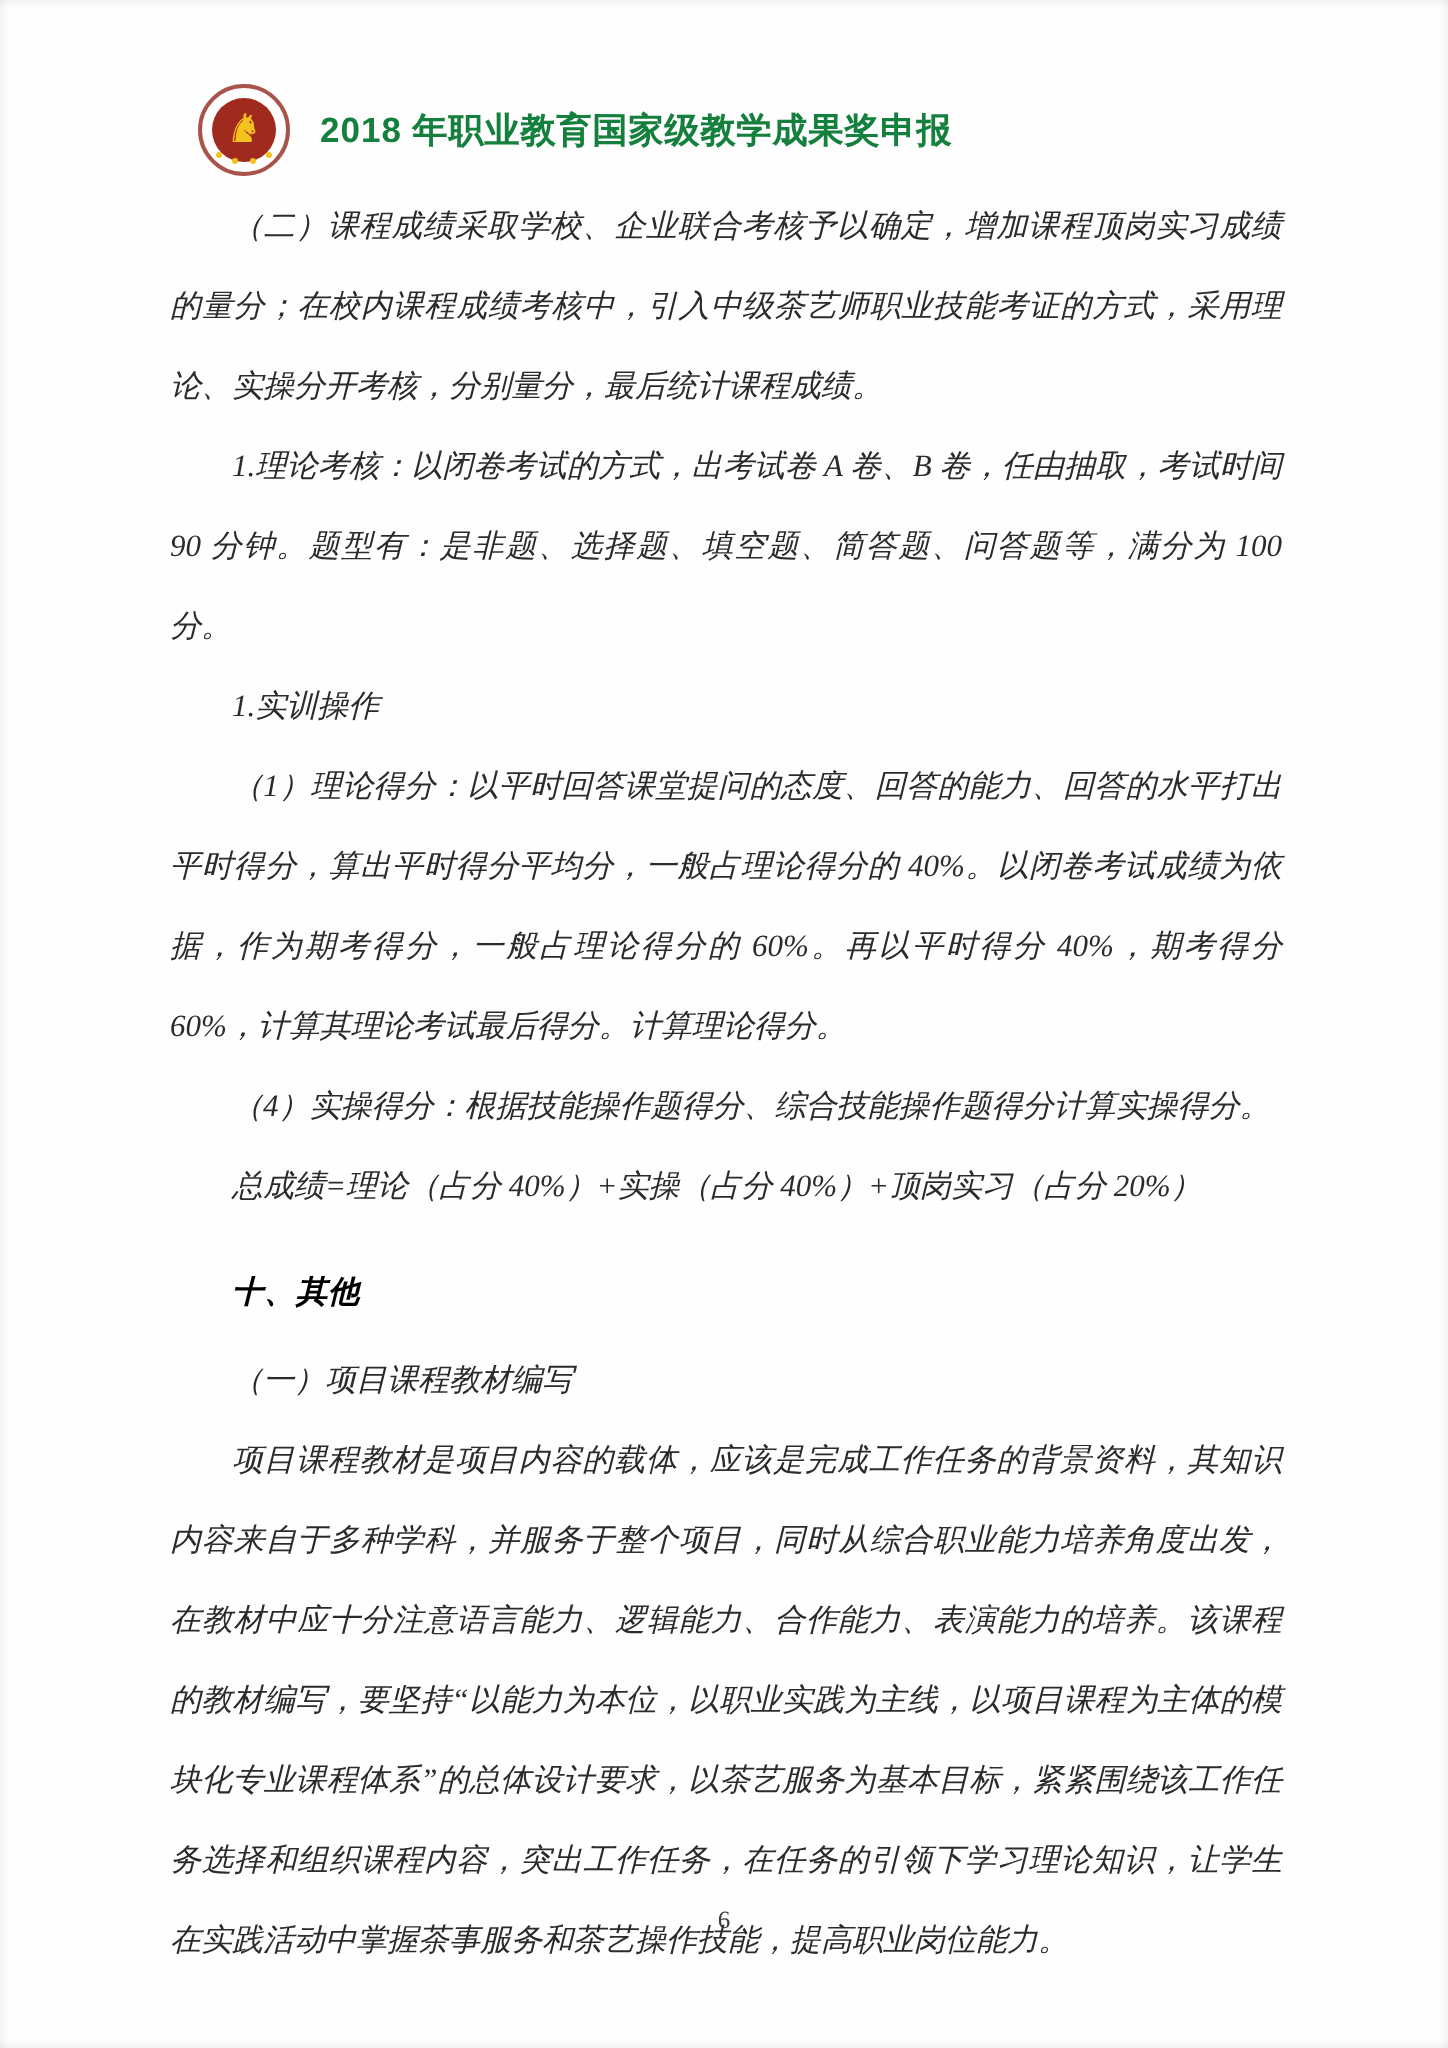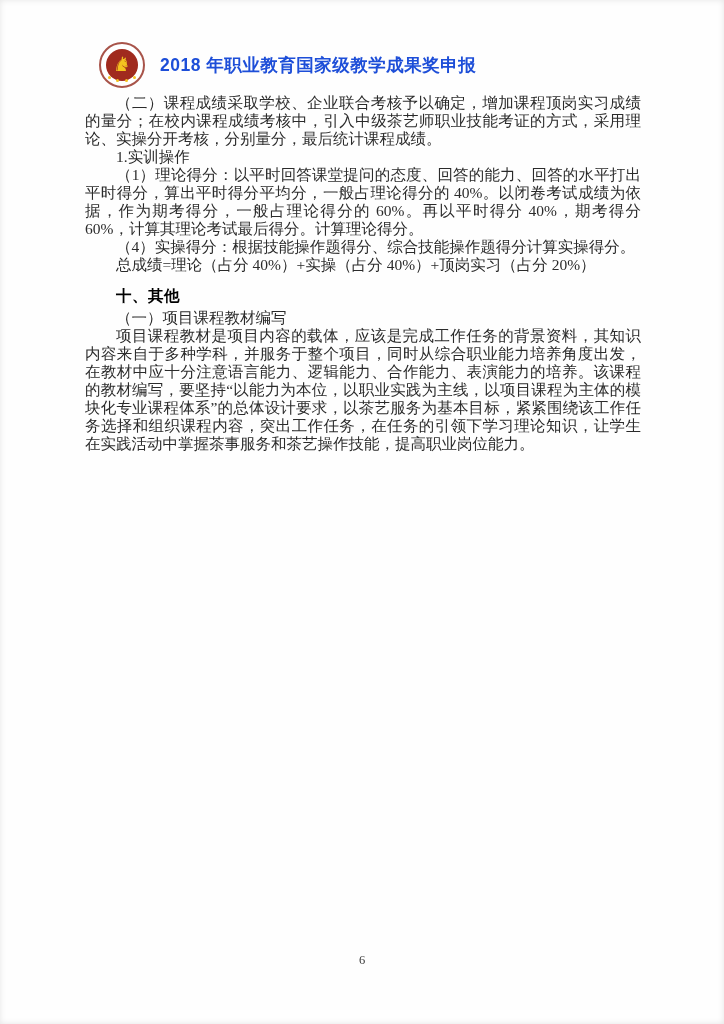--- a/index.html
+++ b/index.html
@@ -67,33 +67,34 @@
   }
   .seal-star.s1 { left: 7px;  bottom: 7px; }
   .seal-star.s2 { left: 15px; bottom: 4px; }
   .seal-star.s3 { right: 15px; bottom: 4px; }
   .seal-star.s4 { right: 7px; bottom: 7px; }
   .doc-title {
     font-family: "Liberation Sans", "DejaVu Sans", sans-serif;
     font-weight: bold;
     font-size: 17.5px;
     letter-spacing: 0.5px;
-    color: #1d4ed8;
+    color: #15803d;
     white-space: nowrap;
   }
   
   .content {
     position: absolute;
     top: 94px;
     left: 85px;
     width: 556px;
     font-size: 15.5px;
-    line-height: 18px;
+    line-height: 40px;
     text-align: justify;
     text-justify: inter-ideograph;
+    font-style: italic;
   }
   .content p.block {
     margin: 0;
     text-indent: 2em;
   }
   .content p.heading {
     font-family: "Liberation Sans", "DejaVu Sans", sans-serif;
     font-weight: bold;
     color: #000000;
     margin-top: 13px;
@@ -125,20 +126,21 @@
       <span class="seal-star s1"></span>
       <span class="seal-star s2"></span>
       <span class="seal-star s3"></span>
       <span class="seal-star s4"></span>
     </div>
     <div class="doc-title">2018 年职业教育国家级教学成果奖申报</div>
   </div>
 
   <div class="content">
       <p class="block para">（二）课程成绩采取学校、企业联合考核予以确定，增加课程顶岗实习成绩的量分；在校内课程成绩考核中，引入中级茶艺师职业技能考证的方式，采用理论、实操分开考核，分别量分，最后统计课程成绩。</p>
+      <p class="block para">1.理论考核：以闭卷考试的方式，出考试卷 A 卷、B 卷，任由抽取，考试时间 90 分钟。题型有：是非题、选择题、填空题、简答题、问答题等，满分为 100 分。</p>
       <p class="block para">1.实训操作</p>
       <p class="block para">（1）理论得分：以平时回答课堂提问的态度、回答的能力、回答的水平打出平时得分，算出平时得分平均分，一般占理论得分的 40%。以闭卷考试成绩为依据，作为期考得分，一般占理论得分的 60%。再以平时得分 40%，期考得分 60%，计算其理论考试最后得分。计算理论得分。</p>
       <p class="block para">（4）实操得分：根据技能操作题得分、综合技能操作题得分计算实操得分。</p>
       <p class="block para">总成绩=理论（占分 40%）+实操（占分 40%）+顶岗实习（占分 20%）</p>
       <p class="block heading">十、其他</p>
       <p class="block para">（一）项目课程教材编写</p>
       <p class="block para">项目课程教材是项目内容的载体，应该是完成工作任务的背景资料，其知识内容来自于多种学科，并服务于整个项目，同时从综合职业能力培养角度出发，在教材中应十分注意语言能力、逻辑能力、合作能力、表演能力的培养。该课程的教材编写，要坚持“以能力为本位，以职业实践为主线，以项目课程为主体的模块化专业课程体系”的总体设计要求，以茶艺服务为基本目标，紧紧围绕该工作任务选择和组织课程内容，突出工作任务，在任务的引领下学习理论知识，让学生在实践活动中掌握茶事服务和茶艺操作技能，提高职业岗位能力。</p>
     </div>
 
   <div class="footer">

